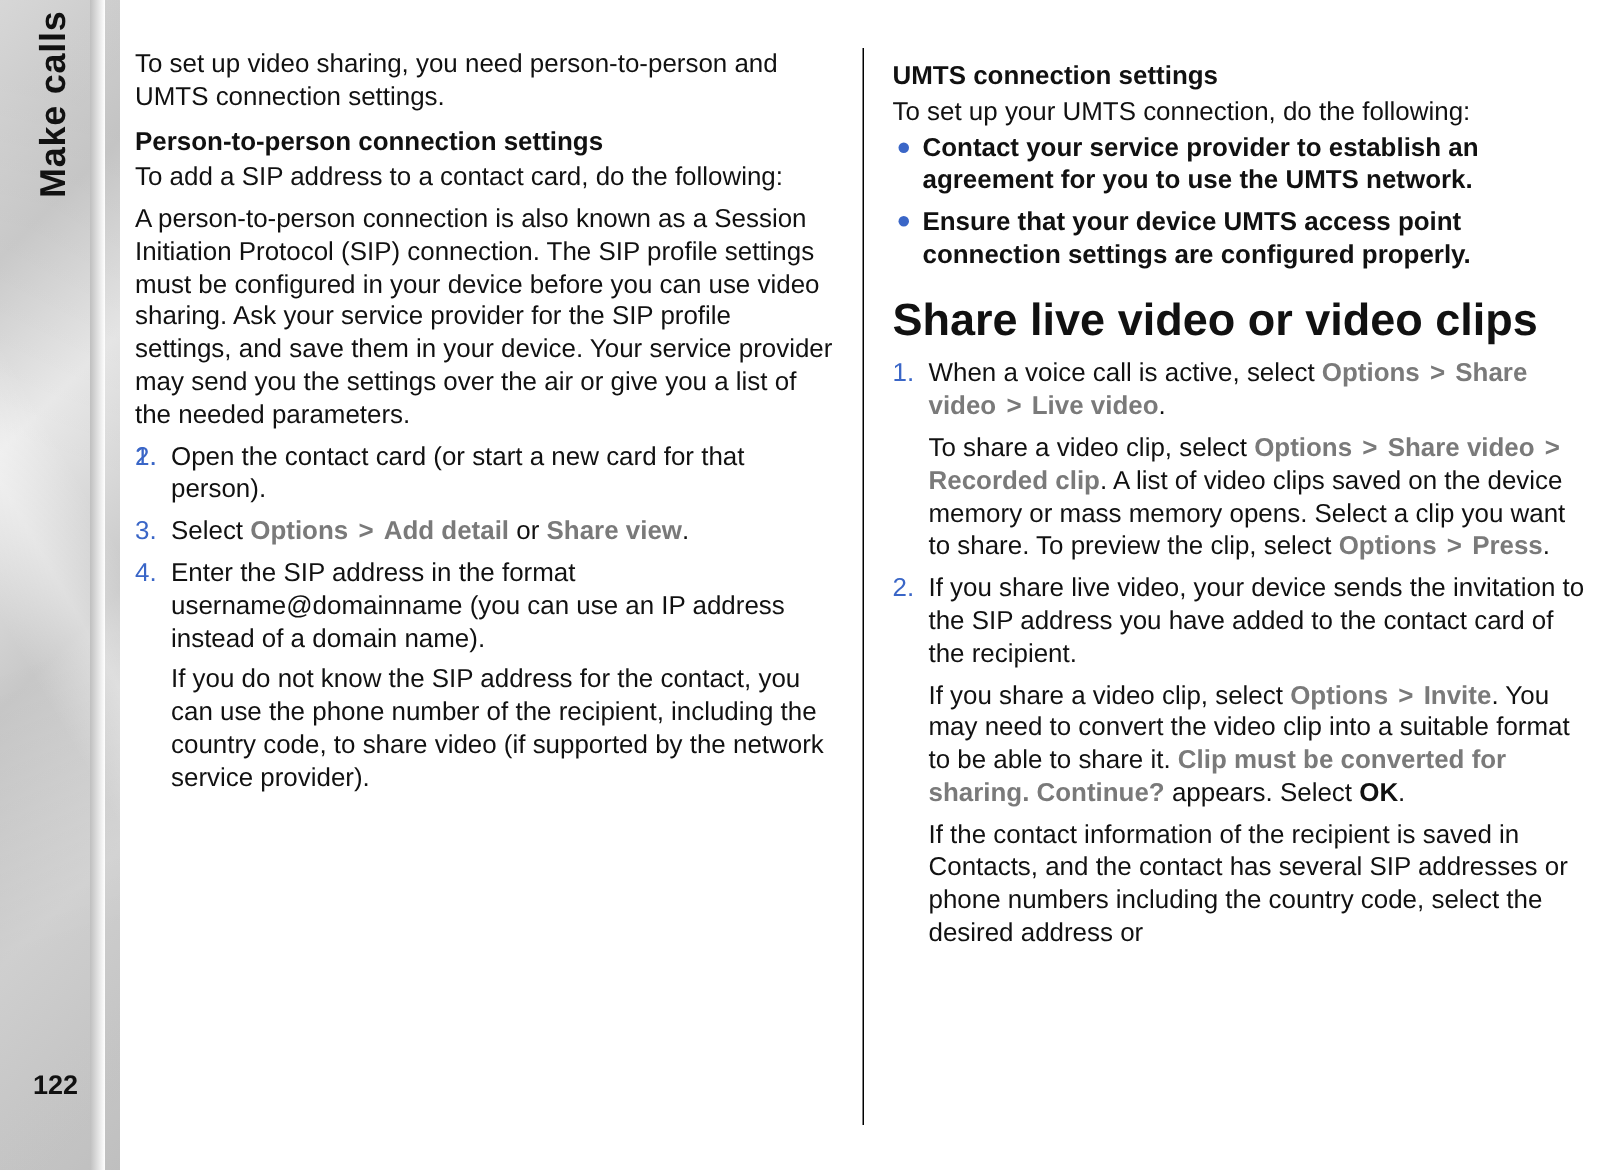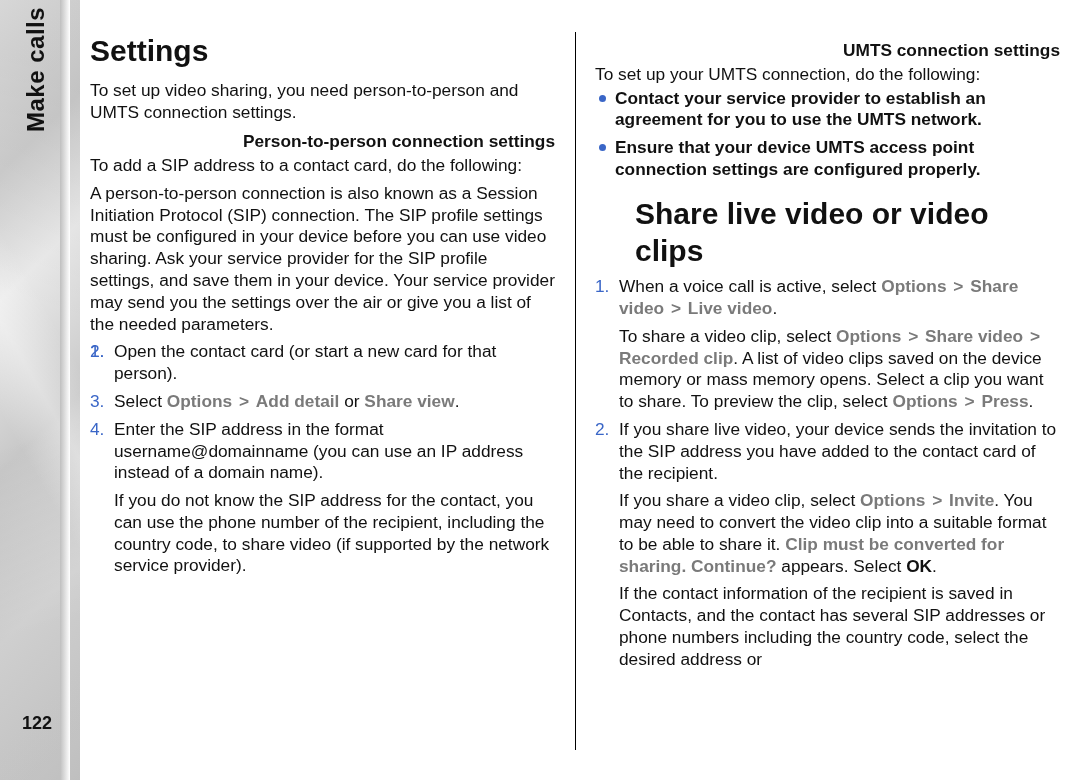--- a/index.html
+++ b/index.html
@@ -51,22 +51,22 @@
     position: absolute;
     left: 90px; top: 32px; right: 20px; bottom: 30px;
     column-count: 2;
     column-gap: 40px;
     column-rule: 1px solid #000;
     font-size: 17.3px;
     line-height: 1.26;
   }
   .content > * { break-inside: avoid-column; }
   h1 { font-size: 30px; font-weight: 800; margin-bottom: 10px; }
-  h1.second { margin-top: 14px; margin-bottom: 6px; margin-left: 40px; }
-  h2 { font-size: 17.3px; font-weight: 800; margin-top: 8px; margin-bottom: 2px; text-align: right; }
+  h1.second { margin-top: 14px; margin-bottom: 6px; }
+  h2 { font-size: 17.3px; font-weight: 800; margin-top: 8px; margin-bottom: 2px; }
   p { margin-bottom: 6px; text-align: left; }
   p.tight { margin-bottom: 2px; }
   .gray { color: #7a7a7a; font-weight: 700; }
   .caret { color: #7a7a7a; font-weight: 700; padding: 0 2px; }
   ol.numlist { list-style: none; padding-left: 24px; }
   ol.numlist > li { position: relative; margin-bottom: 6px; }
   ol.numlist > li .num {
     position: absolute; left: -24px; top: 0;
     color: #3a66c7; font-weight: 400;
   }
@@ -88,21 +88,20 @@
 <body>
 
 <div class="page">
   <div class="sidebar-bg"></div>
   <div class="sidebar-gutter"></div>
   <div class="side-label">Make calls</div>
   <div class="page-number">122</div>
 
   <div class="content">
 
-    <h1>Settings</h1>
     <p class="tight">To set up video sharing, you need person-to-person and UMTS connection settings.</p>
 
     <h2>Person-to-person connection settings</h2>
     <p>To add a SIP address to a contact card, do the following:</p>
     <p>A person-to-person connection is also known as a Session Initiation Protocol (SIP) connection. The SIP profile settings must be configured in your device before you can use video sharing. Ask your service provider for the SIP profile settings, and save them in your device. Your service provider may send you the settings over the air or give you a list of the needed parameters.</p>
 
     <ol class="numlist">
       <li>
         <span class="num">1.</span>
       </li>

